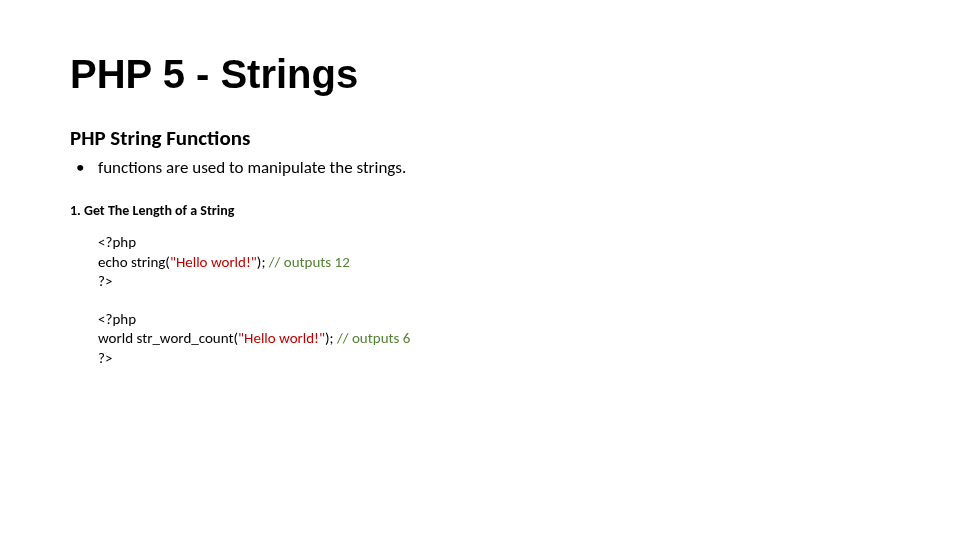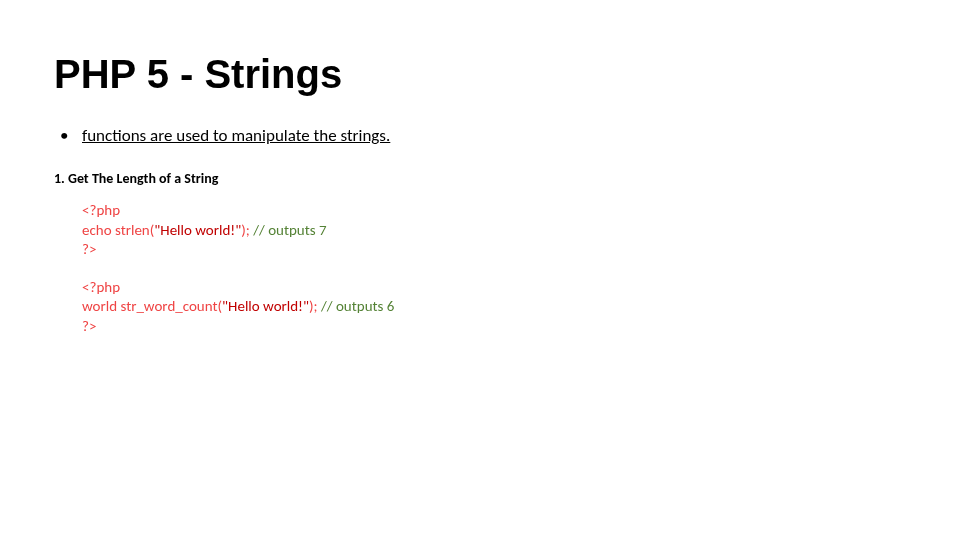--- a/index.html
+++ b/index.html
@@ -9,21 +9,21 @@
     height: 540px;
     background: #fff;
     font-family: Calibri, "Segoe UI", Arial, sans-serif;
     color: #000;
   }
   .slide {
     position: relative;
     width: 960px;
     height: 443px;
     box-sizing: border-box;
-    padding: 40px 70px 0 54px;
+    padding: 40px 70px 0 70px;
   }
   .title {
     font-family: "Comic Sans MS", "Comic Sans", cursive, sans-serif;
     font-size: 40px;
     font-weight: 700;
     margin: 12px 0 28px 0;
   }
   .bullet-lg {
     font-size: 22px;
     margin: 0 0 28px 0;
@@ -39,58 +39,58 @@
   .subhead {
     font-size: 21px;
     font-weight: 700;
     margin: 0 0 6px 0;
   }
   .bullet-sm {
     font-size: 17px;
     margin: 0 0 24px 0;
     padding-left: 28px;
     position: relative;
-    text-decoration: underline;
   }
   .bullet-sm::before {
     content: "•";
     position: absolute;
     left: 6px;
     top: 0;
   }
   .section-head {
     font-size: 14px;
     font-weight: 700;
     margin: 6px 0 14px 0;
   }
   .code {
     font-family: Calibri, Arial, sans-serif;
     font-size: 15px;
     margin: 0 0 18px 28px;
     line-height: 1.3;
   }
-  .code .k { color: #ef4444; }
+  .code .k { color: #000000; }
   .code .s { color: #c00000; }   
   .code .c { color: #548235; }   
 </style>
 </head>
 <body>
 
 <div class="slide">
 
   <div class="title">PHP 5 -  Strings</div>
 
 
+  <div class="subhead">PHP String Functions</div>
   <div class="bullet-sm">functions are used to manipulate the strings.</div>
 
   <div class="section-head">1. Get The Length of a String</div>
   <div class="code">
     <div><span class="k">&lt;?php</span></div>
     <div>
-      <span class="k">echo strlen(</span><span class="s">"Hello world!"</span><span class="k">); </span><span class="c">// outputs 7</span>
+      <span class="k">echo string(</span><span class="s">"Hello world!"</span><span class="k">); </span><span class="c">// outputs 12</span>
     </div>
     <div><span class="k">?&gt;</span></div>
   </div>
 
   <div class="code">
     <div><span class="k">&lt;?php</span></div>
     <div>
       <span class="k">world str_word_count(</span><span class="s">"Hello world!"</span><span class="k">); </span><span class="c">// outputs 6</span>
     </div>
     <div><span class="k">?&gt;</span></div>

